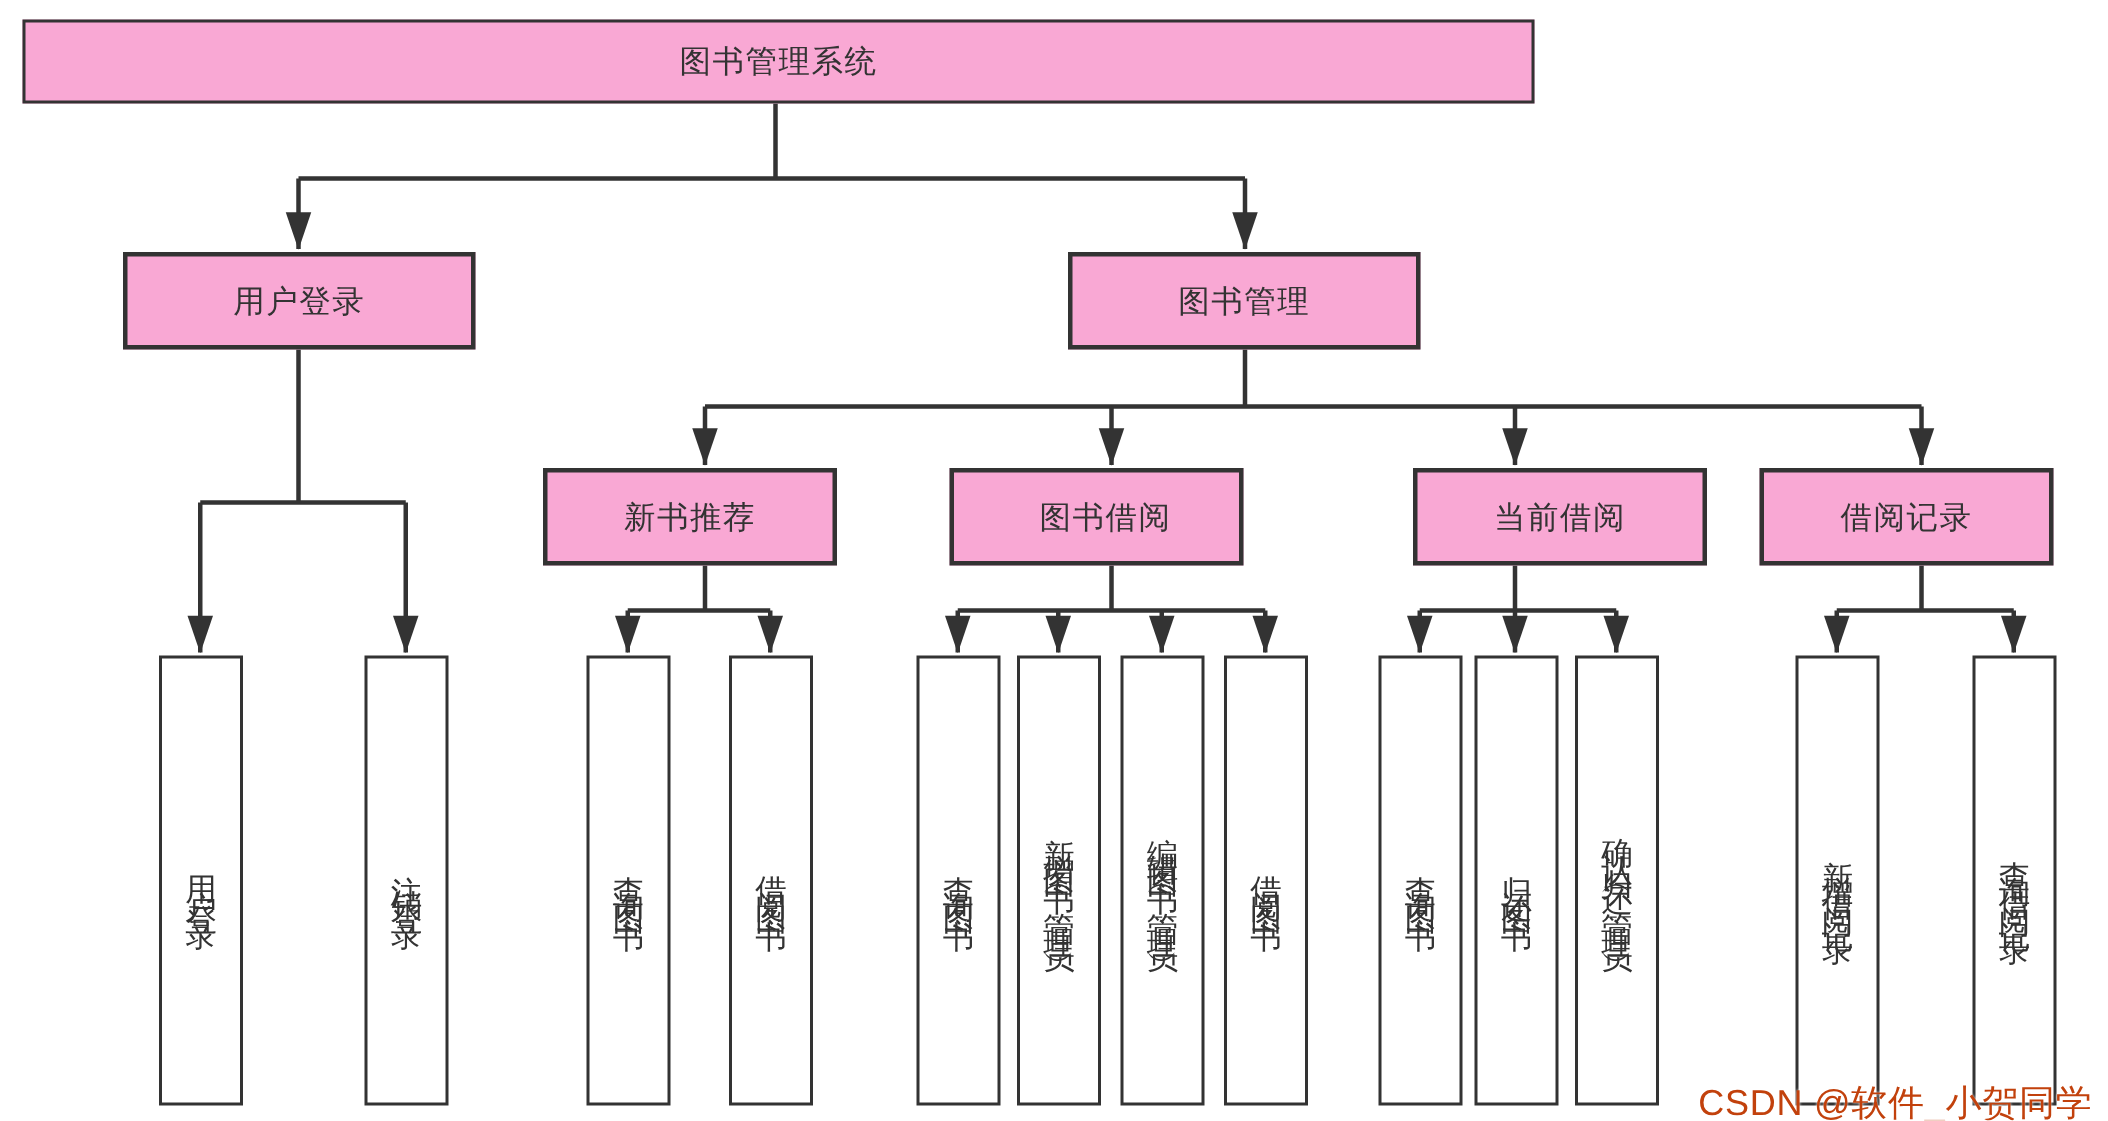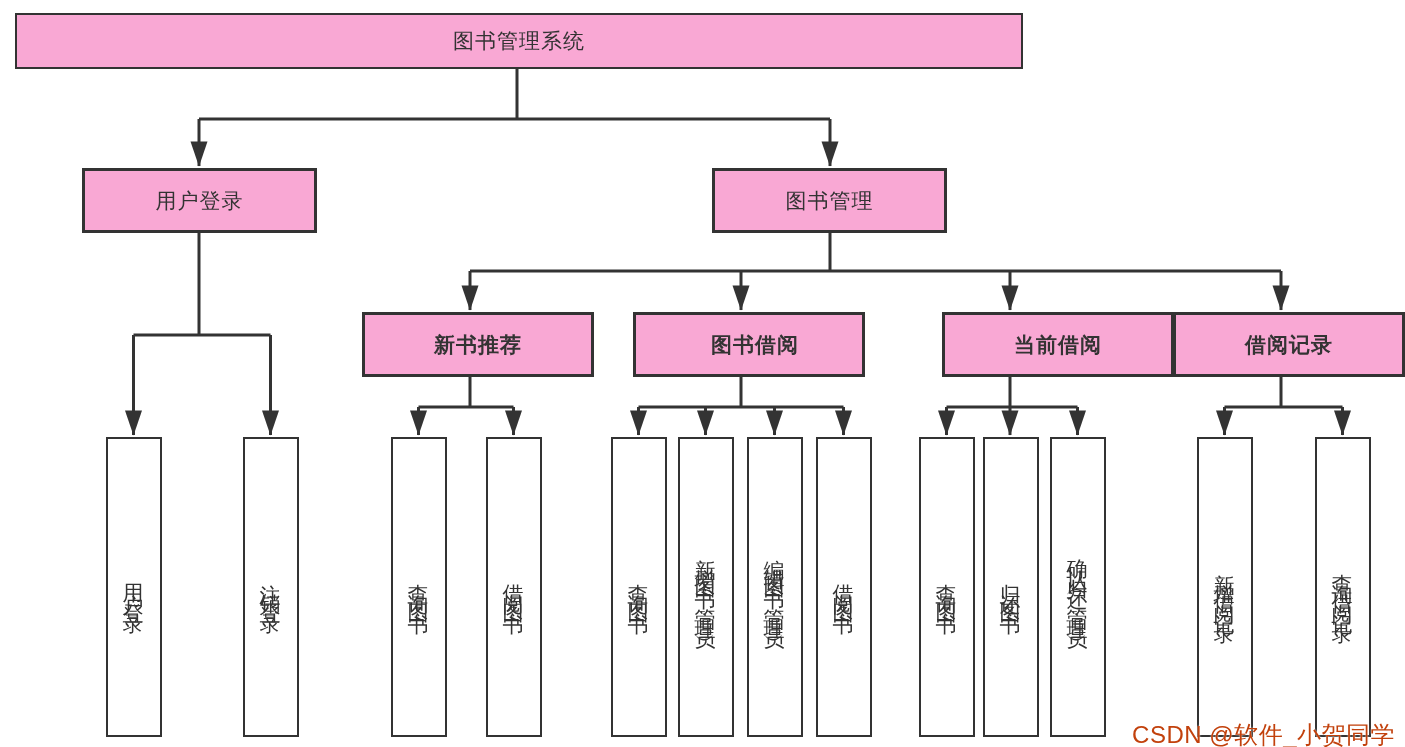--- a/index.html
+++ b/index.html
@@ -35,21 +35,21 @@
     letter-spacing: 1px;
     z-index: 2;
     white-space: nowrap;
   }
   .root {
     left: 15px; top: 13px;
     width: 1008px; height: 56px;
     border-width: 2px;
   }
   .lvl2 { top: 168px; width: 235px; height: 65px; }
-  .lvl3 { top: 312px; width: 232px; height: 65px; font-weight: bold; }
+  .lvl3 { top: 312px; width: 196px; height: 65px; }
 
   .vbox {
     position: absolute;
     box-sizing: border-box;
     top: 437px;
     width: 56px;
     height: 300px;
     background: #ffffff;
     border: 2px solid #333333;
     display: flex;

